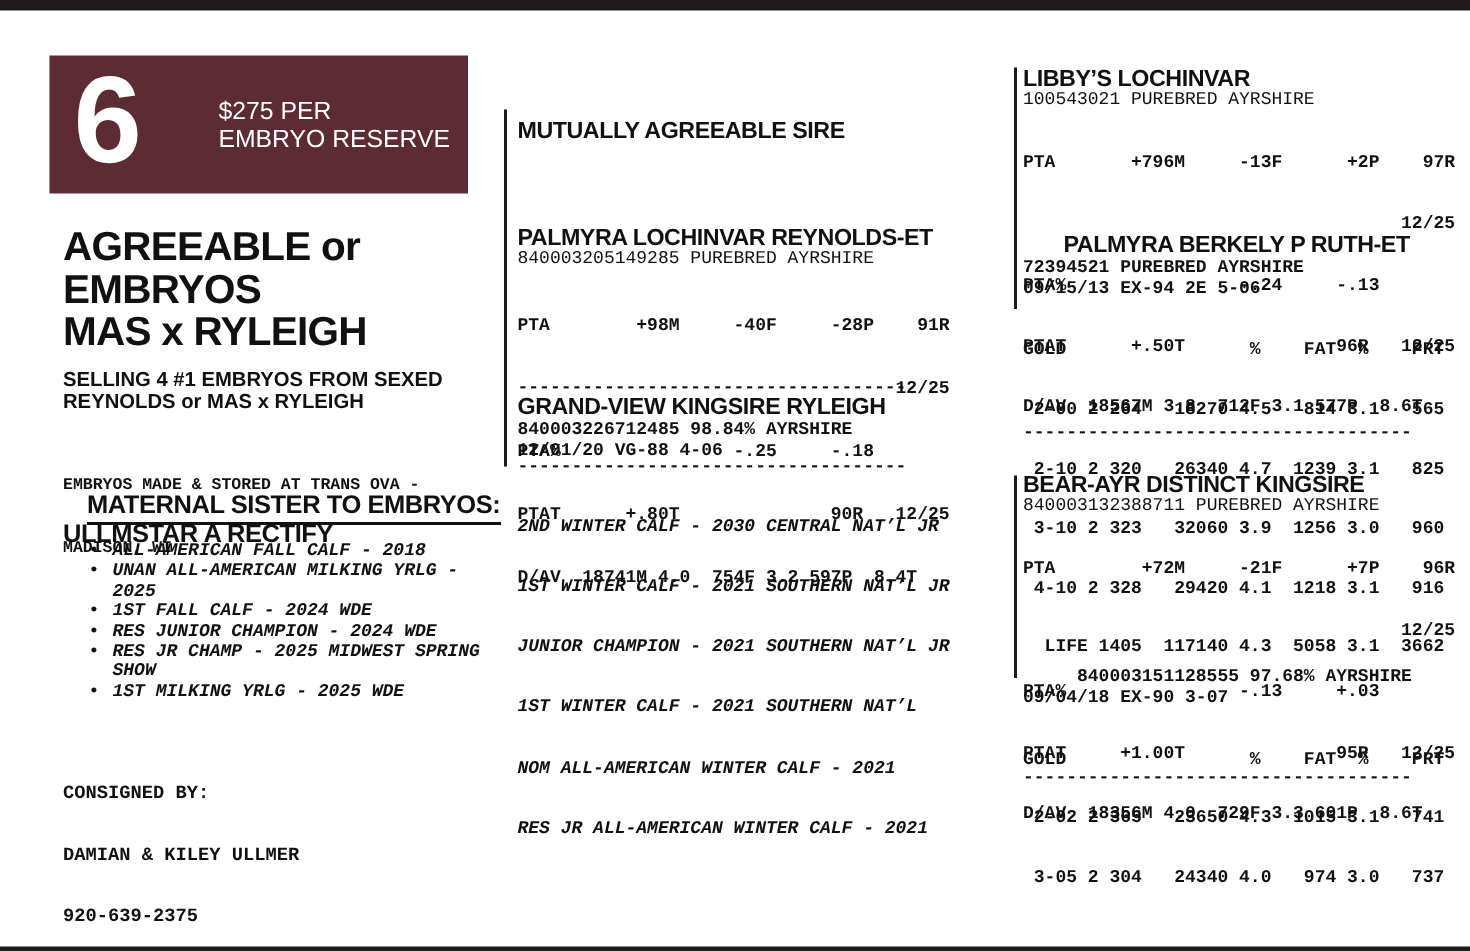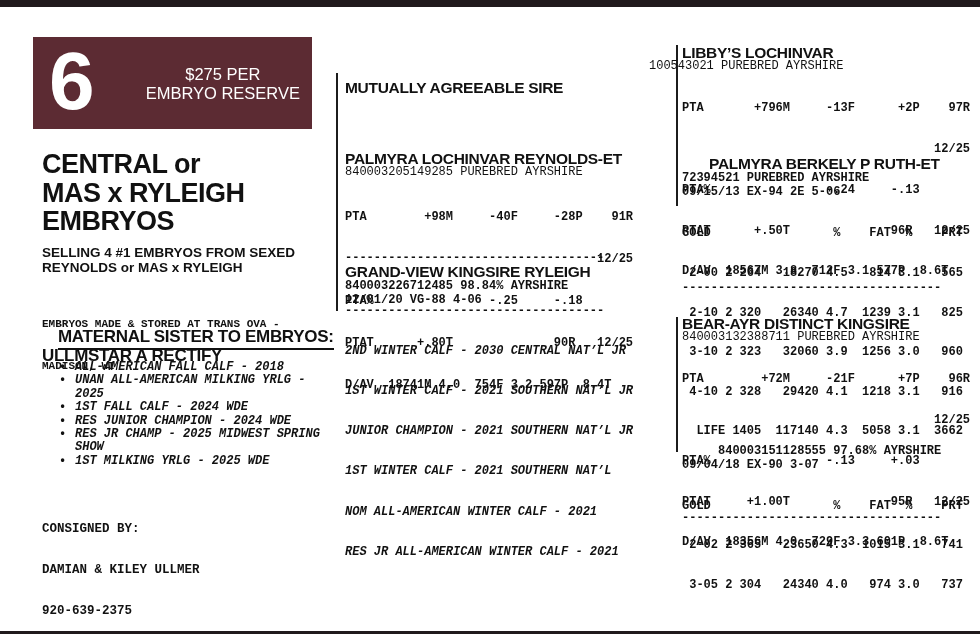--- a/index.html
+++ b/index.html
@@ -3,21 +3,21 @@
 <meta charset="utf-8">
 <style>
   html,body{margin:0;padding:0;background:#e8e8e8;}
   .page{position:relative;width:980px;height:634px;background:#ffffff;overflow:hidden;
         font-family:"Liberation Sans",sans-serif;color:#111;}
   .topbar{position:absolute;left:0;top:0;width:980px;height:7px;background:var(--dark,#201a1c);}
   .bottombar{position:absolute;left:0;bottom:0;width:980px;height:3px;background:var(--dark,#201a1c);}
 
   .lotbox{position:absolute;left:33px;top:37px;width:279px;height:92px;background:var(--maroon,#5c2b33);}
   .lotnum{position:absolute;left:16px;top:-6px;color:#fff;font-weight:bold;font-size:82px;line-height:100px;}
-  .price{position:absolute;right:12px;top:28px;color:#fff;font-size:16.5px;line-height:19px;text-align:center;font-weight:normal;}
+  .price{position:absolute;right:12px;top:28px;color:#fff;font-size:16.5px;line-height:19px;text-align:left;font-weight:normal;}
 
   .bigtitle{position:absolute;left:42px;top:150px;font-weight:bold;font-size:27px;line-height:28.5px;letter-spacing:-0.5px;}
   .selling{position:absolute;left:42px;top:245px;font-weight:bold;font-size:13.5px;line-height:15px;}
   .mono   {font-family:"Liberation Mono","DejaVu Sans Mono",monospace;font-weight:bold;white-space:pre;}
   .mono-n {font-family:"Liberation Mono","DejaVu Sans Mono",monospace;font-weight:normal;white-space:pre;}
   .stored{position:absolute;left:42px;top:289px;font-size:11px;line-height:14px;}
   .maternal-h{position:absolute;left:42px;top:327px;font-weight:bold;font-size:17px;letter-spacing:-0.3px;margin-left:16px;}
   .maternal-h .ul{display:inline-block;border-bottom:2.5px solid #111;padding-bottom:1px;}
   .maternal-n{position:absolute;left:42px;top:346px;font-weight:bold;font-size:17px;letter-spacing:-0.3px;}
   .bullets{position:absolute;left:57px;top:361px;width:278px;}
@@ -41,23 +41,23 @@
 
   <div class="lotbox">
     <div class="lotnum">6</div>
     <div class="price">
       <div>$275 PER</div>
       <div>EMBRYO RESERVE</div>
     </div>
   </div>
 
   <div class="bigtitle">
-    <div>CENTRAL or</div>
+    <div>AGREEABLE or</div>
+    <div>EMBRYOS</div>
     <div>MAS x RYLEIGH</div>
-    <div>EMBRYOS</div>
   </div>
 
   <div class="selling">
     <div>SELLING 4 #1 EMBRYOS FROM SEXED</div>
     <div>REYNOLDS or MAS x RYLEIGH</div>
   </div>
 
   <div class="stored mono">
     <div>EMBRYOS MADE &amp; STORED AT TRANS OVA -</div>
     <div>MADISON, WI</div>
@@ -108,21 +108,21 @@
   <div class="abs mono shows" style="left:345px;top:318px;">
     <div>2ND WINTER CALF - 2030 CENTRAL NAT’L JR</div>
     <div>1ST WINTER CALF - 2021 SOUTHERN NAT’L JR</div>
     <div>JUNIOR CHAMPION - 2021 SOUTHERN NAT’L JR</div>
     <div>1ST WINTER CALF - 2021 SOUTHERN NAT’L</div>
     <div>NOM ALL-AMERICAN WINTER CALF - 2021</div>
     <div>RES JR ALL-AMERICAN WINTER CALF - 2021</div>
   </div>
 
   <div class="abs h" style="left:682px;top:44px;">LIBBY’S LOCHINVAR</div>
-  <div class="abs mono-n sz12" style="left:649px;top:60px;text-align:right;">100543021 PUREBRED AYRSHIRE</div>
+  <div class="abs mono-n sz12" style="left:682px;top:60px;text-align:right;">100543021 PUREBRED AYRSHIRE</div>
   <div class="abs mono sz12" style="left:682px;top:75px;">
     <div>PTA       +796M     -13F      +2P    97R</div>
     <div>                                   12/25</div>
     <div>PTA%                -.24     -.13</div>
     <div>PTAT      +.50T              96R   12/25</div>
     <div>D/AV  18567M 3.8  712F 3.1 577P  8.6T</div>
   </div>
 
   <div class="abs h" style="left:682px;top:155px;margin-left:27px;">PALMYRA BERKELY P RUTH-ET</div>
   <div class="abs mono sz12" style="left:682px;top:172px;">72394521 PUREBRED AYRSHIRE</div>

